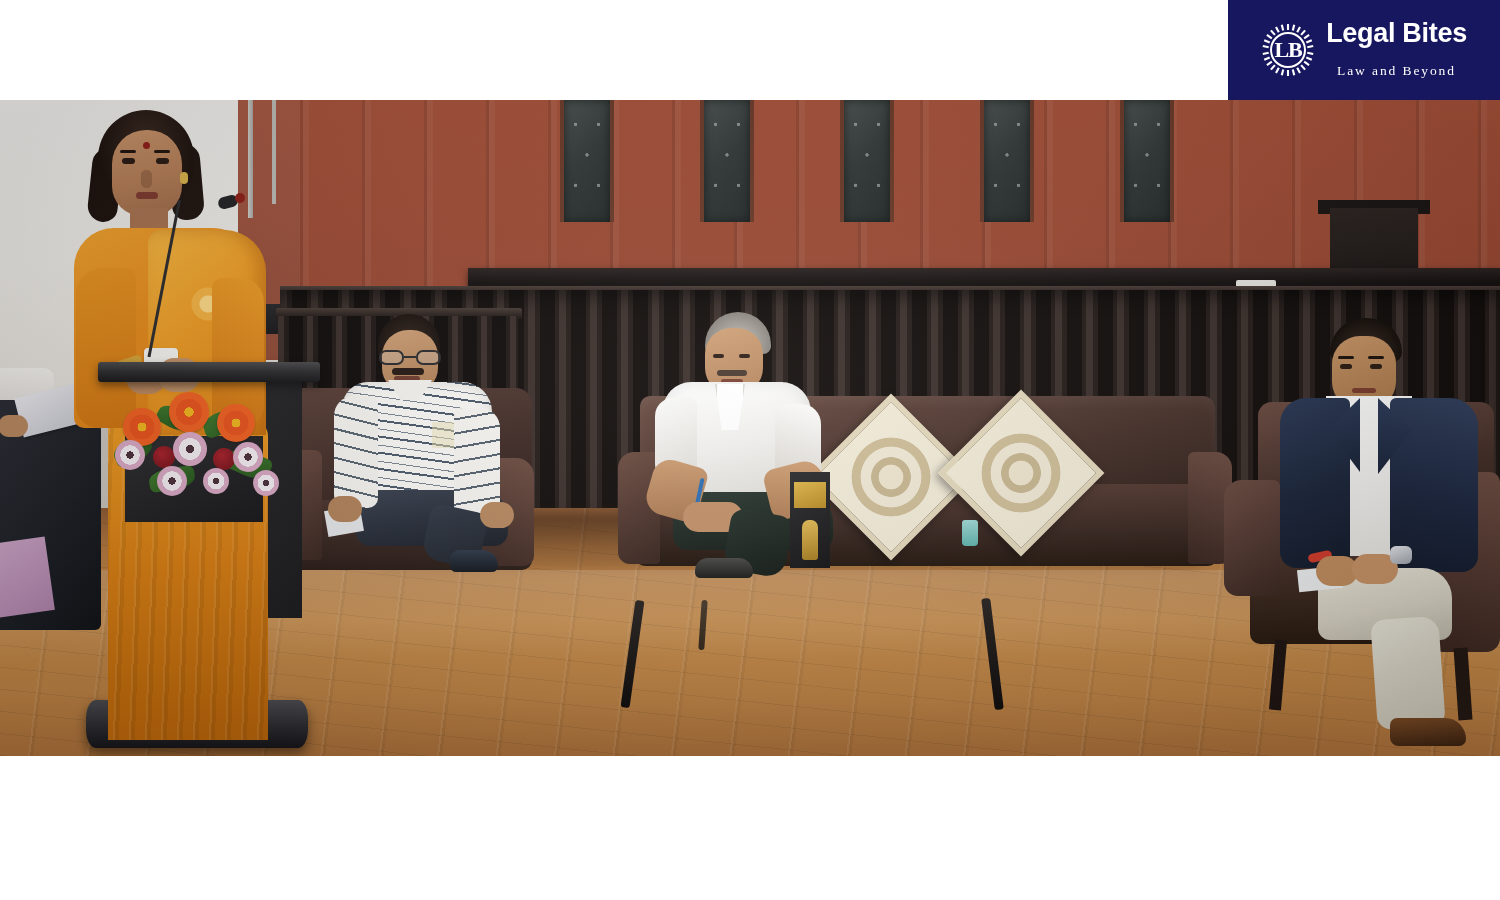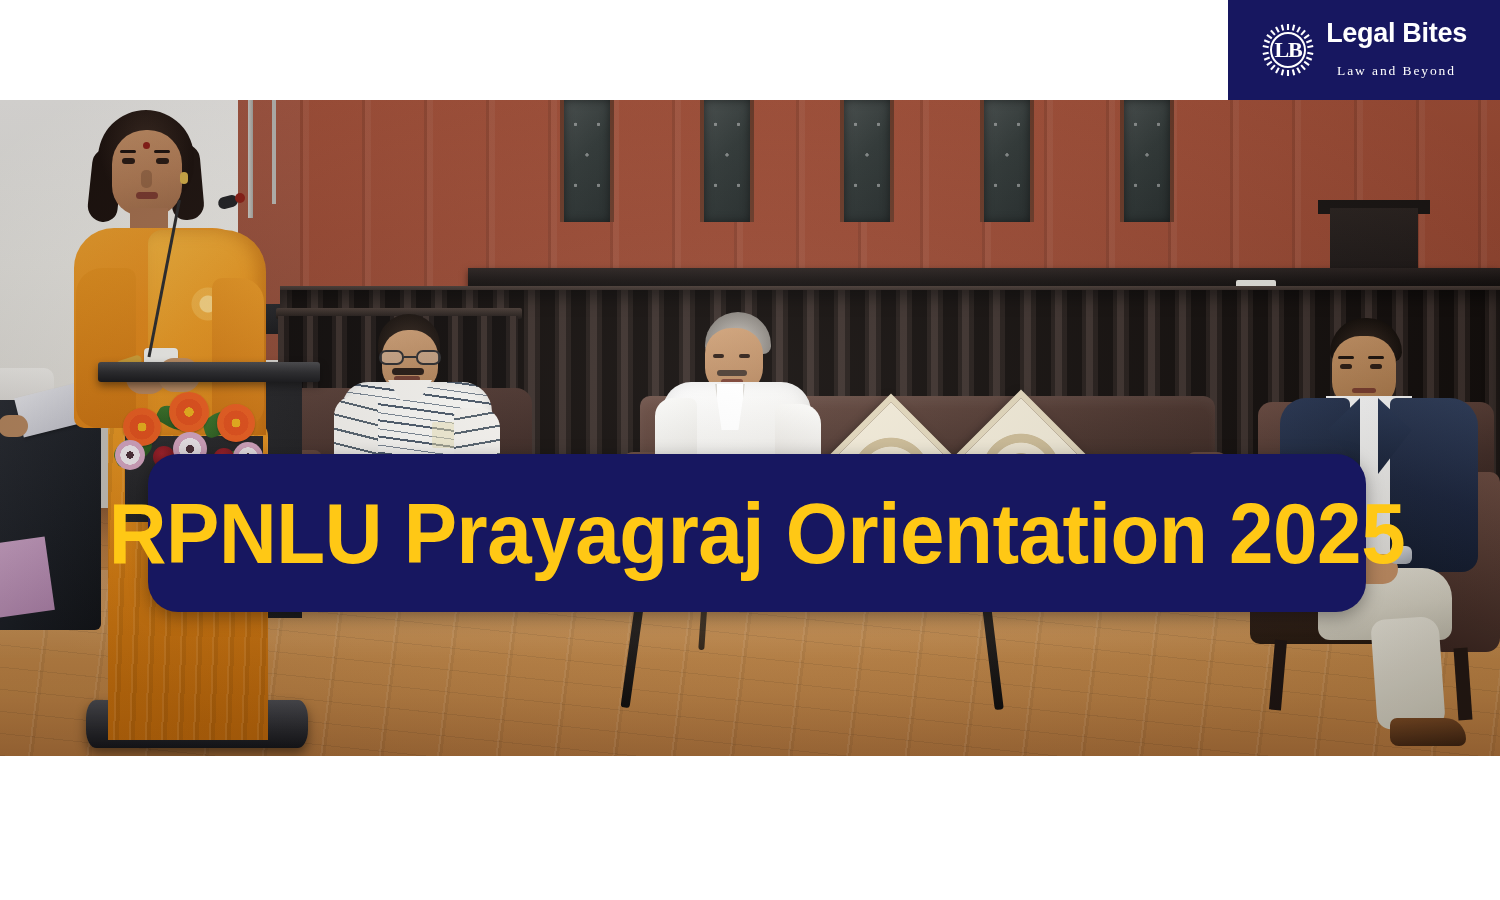--- a/index.html
+++ b/index.html
@@ -1046,18 +1046,15 @@
       <div class="flw daisy" style="left:68px; top:42px; width:34px; height:34px;"></div>
       <div class="flw daisy" style="left:128px;top:52px; width:30px; height:30px;"></div>
       <div class="flw daisy" style="left:52px; top:76px; width:30px; height:30px;"></div>
       <div class="flw daisy" style="left:98px; top:78px; width:26px; height:26px;"></div>
       <div class="flw daisy" style="left:148px;top:80px; width:26px; height:26px;"></div>
     </div>
 
     <div class="photo-grade"></div>
   </div>
 
-  <div class="title-banner">
-    <div class="title-text">RPNLU Prayagraj Orientation 2025</div>
-  </div>
 
 
 </div>
 
 </body></html>

